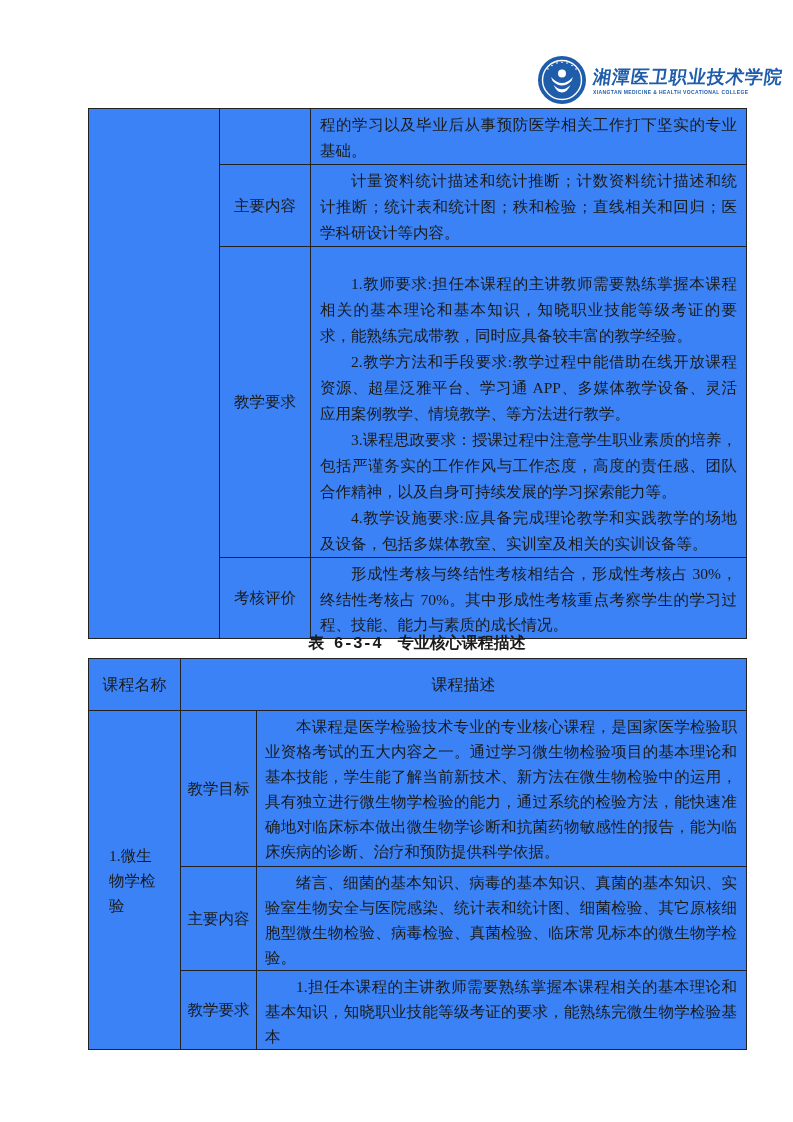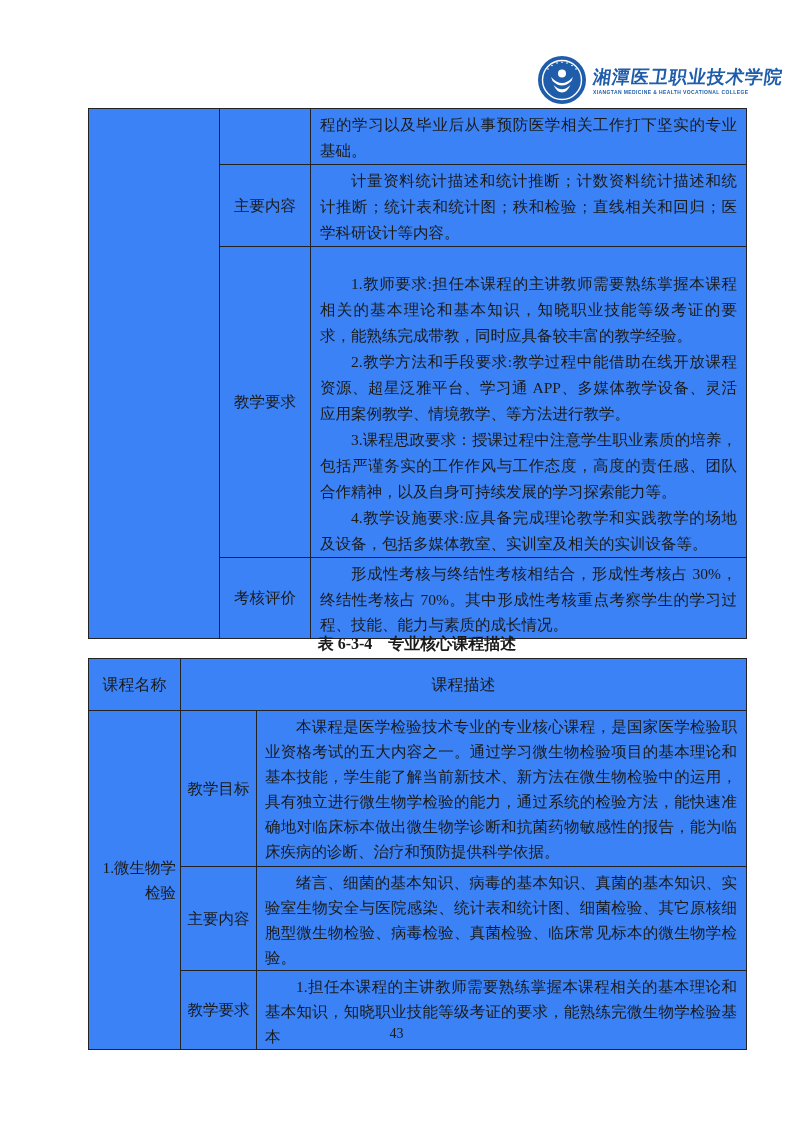--- a/index.html
+++ b/index.html
@@ -42,27 +42,27 @@
   }
   .t1 .content-cell{line-height:26px;}
   .t2 .content-cell{line-height:25px;padding-left:8px;}
   .content-cell p{margin:0;text-indent:2em;}
   .content-cell p.noindent{text-indent:0;}
   .head-cell{
     text-align:center;vertical-align:middle;
     font-size:16px;font-weight:normal;line-height:20px;
   }
   .course-cell{
-    text-align:right;vertical-align:middle;
-    font-size:15.5px;line-height:25px;padding:0 4px;
+    text-align:left;vertical-align:middle;
+    font-size:15.5px;line-height:25px;padding:0 20px;
   }
   
   .caption{
     position:absolute;top:634px;left:88px;width:658px;
-    text-align:center;font-size:16px;font-weight:bold;line-height:20px;
+    text-align:center;font-size:16px;font-weight:bold;line-height:20px;font-family:Liberation Mono, monospace;
   }
   .pageno{
     position:absolute;top:1026px;left:0;width:793px;
     text-align:center;font-size:14px;line-height:16px;
   }
 </style>
 </head>
 <body>
 
 <div class="page">
@@ -154,15 +154,14 @@
     </tr>
     <tr style="height:63px">
       <td class="label-cell">教学要求</td>
       <td class="content-cell">
         <p>1.担任本课程的主讲教师需要熟练掌握本课程相关的基本理论和基本知识，知晓职业技能等级考证的要求，能熟练完微生物学检验基本</p>
       </td>
     </tr>
   </tbody>
     </table>
 
-  <div class="pageno">43</div>
 
 </div>
 
 </body></html>

